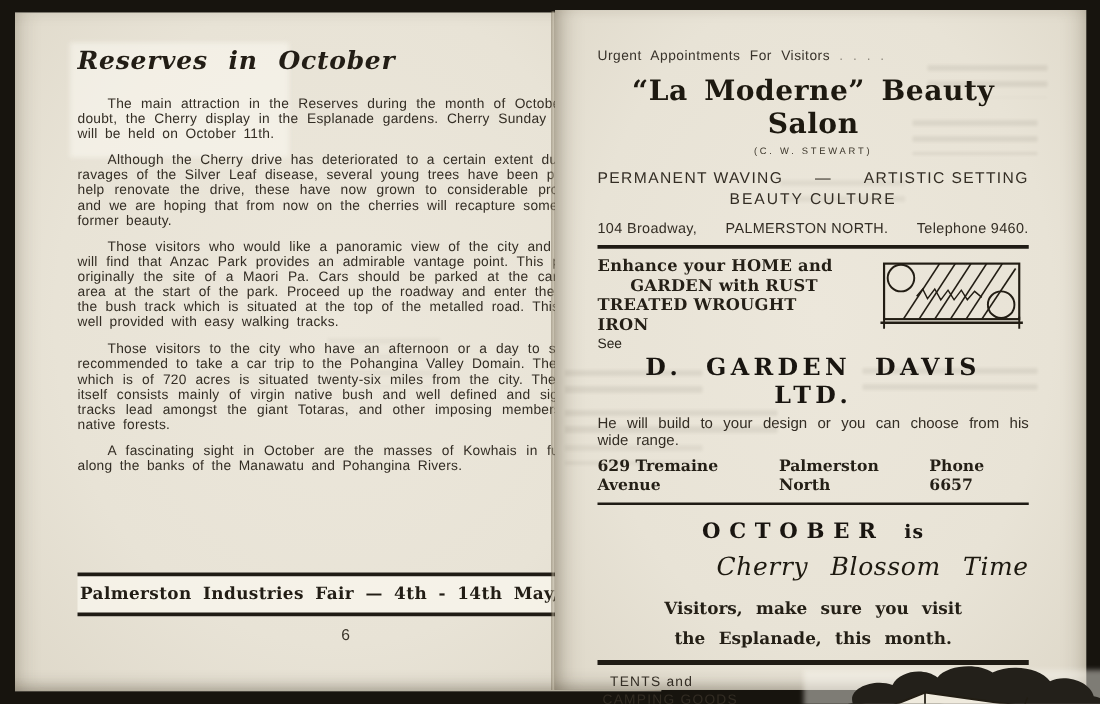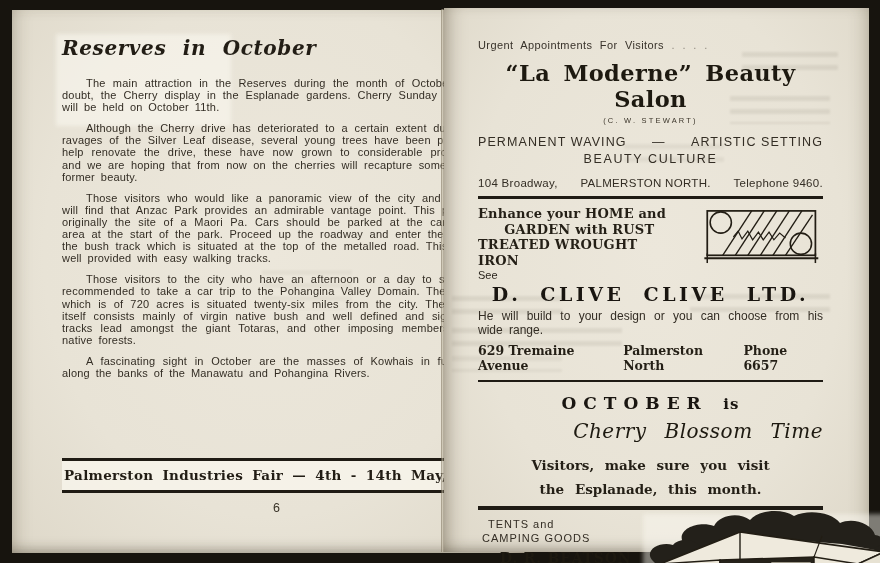--- a/index.html
+++ b/index.html
@@ -225,21 +225,21 @@
           <line class="ln" x1="45" y1="49" x2="75" y2="3" stroke-width="1.4"></line>
           <line class="ln" x1="58" y1="49" x2="88" y2="3" stroke-width="1.4"></line>
           <line class="ln" x1="71" y1="49" x2="101" y2="3" stroke-width="1.4"></line>
           <line class="ln" x1="84" y1="49" x2="112" y2="7" stroke-width="1.4"></line>
           <polyline class="ln" points="30,30 35,24 39,32 45,24 50,33 56,25 61,33 67,25 72,33 78,26 84,31" stroke-width="1.2"></polyline>
           <line class="ln" x1="0" y1="52" x2="118" y2="52" stroke-width="2.2"></line>
           <line class="ln" x1="3" y1="47" x2="3" y2="57" stroke-width="1.6"></line>
           <line class="ln" x1="115" y1="47" x2="115" y2="57" stroke-width="1.6"></line>
         </svg>
       </div>
-      <div class="davis-name">D. CLIVE CLIVE LTD.</div>
+      <div class="davis-name">D. GARDEN DAVIS LTD.</div>
       <div class="davis-body">He will build to your design or you can choose from his wide range.</div>
       <div class="davis-address">
         <span>629 Tremaine Avenue</span>
         <span>Palmerston North</span>
         <span>Phone 6657</span>
       </div>
       <hr class="rule thin">
 
       <div class="oct-line">
         <span class="big">OCTOBER</span>

